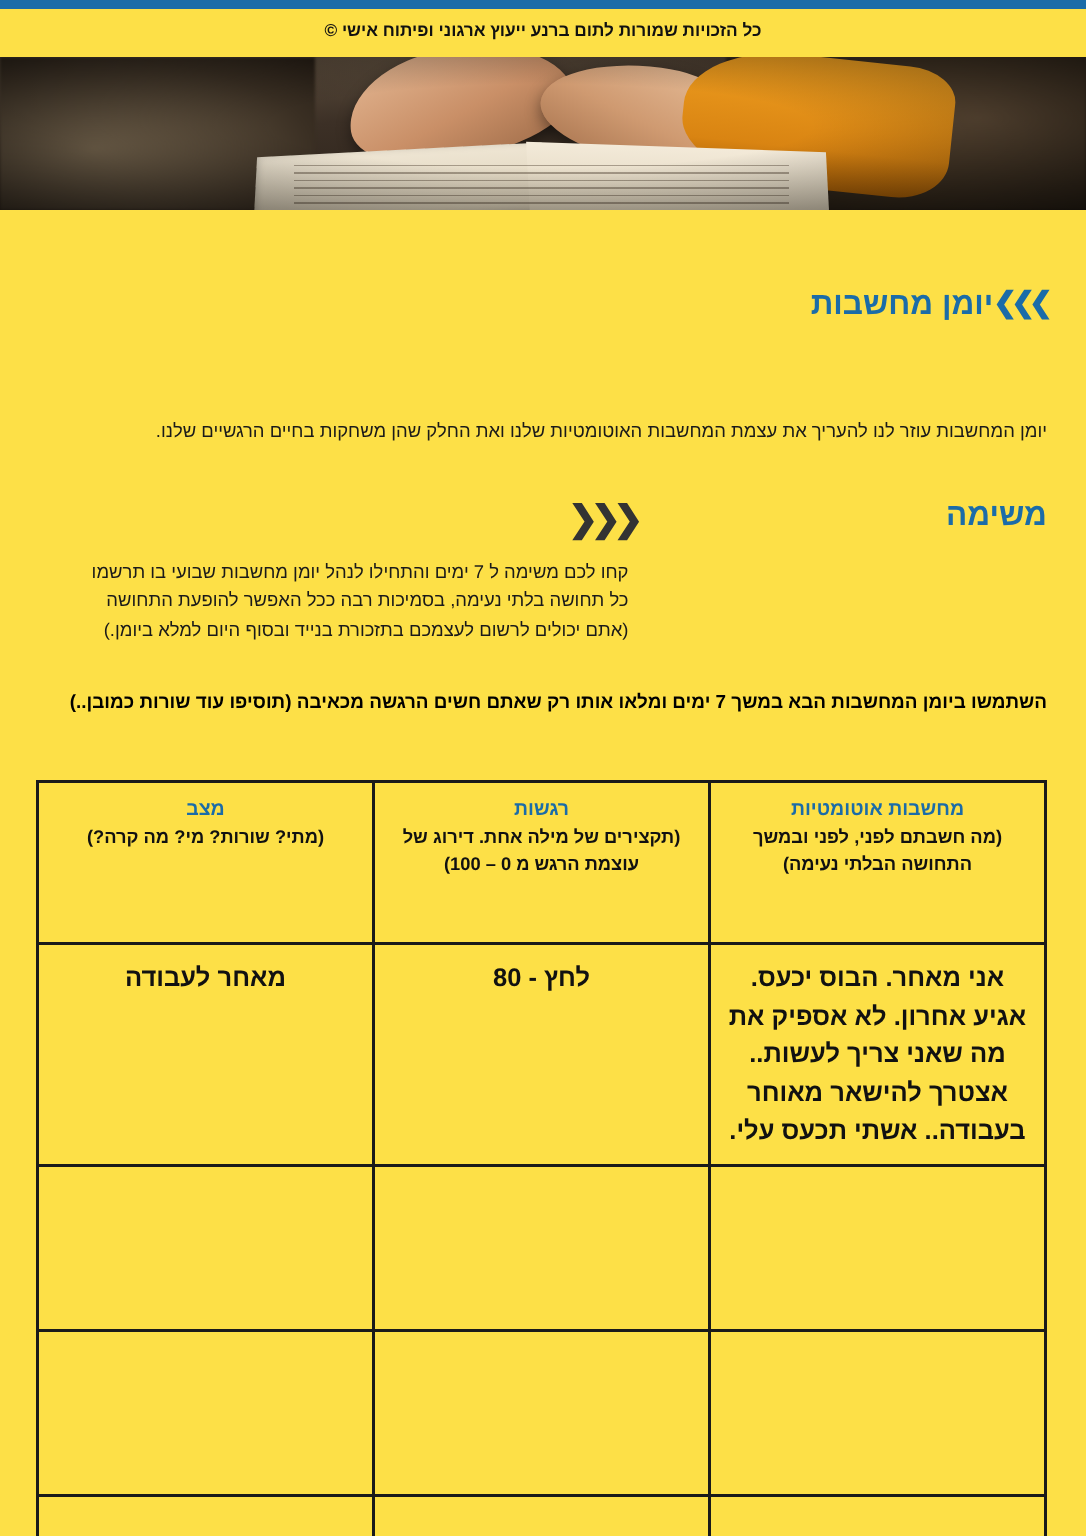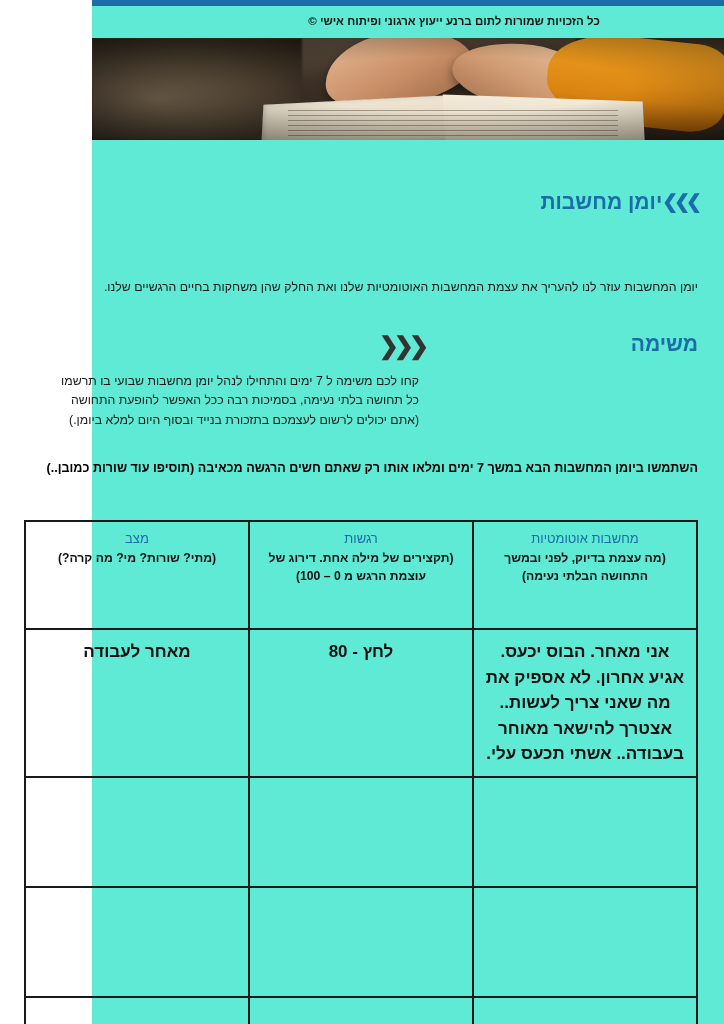--- a/index.html
+++ b/index.html
@@ -10,23 +10,23 @@
   body {
     width: 724px;
     height: 1024px;
     position: relative;
     font-family: "Liberation Sans", sans-serif;
     color: #000000;
     overflow: hidden;
   }
   .page {
     position: relative;
-    width: 632px;
+    width: 724px;
     height: 1024px;
-    background: #5eead4;
+    background: #fde047;
   }
   
   .top-rule {
     position: absolute;
     top: 0;
     left: 0;
     width: 724px;
     height: 6px;
     background: #1b6ca8;
   }
@@ -221,21 +221,21 @@
     vertical-align: top;
     padding: 9px 10px;
     text-align: center;
   }
   table.journal th {
     height: 88px;
     vertical-align: top;
   }
   .th-title {
     color: #1b6ca8;
-    font-weight: normal;
+    font-weight: bold;
     font-size: 13px;
     display: block;
     margin-bottom: 4px;
   }
   .th-sub {
     display: block;
     font-size: 12.2px;
     font-weight: bold;
     color: #111111;
     line-height: 1.45;
@@ -291,21 +291,21 @@
   <table class="journal">
     <colgroup>
       <col class="c-thoughts">
       <col class="c-feelings">
       <col class="c-situation">
     </colgroup>
     <thead>
       <tr>
         <th>
           <span class="th-title">מחשבות אוטומטיות</span>
-          <span class="th-sub">(מה עצמת בדיוק, לפני ובמשך התחושה הבלתי נעימה)</span>
+          <span class="th-sub">(מה חשבתם לפני, לפני ובמשך התחושה הבלתי נעימה)</span>
         </th>
         <th>
           <span class="th-title">רגשות</span>
           <span class="th-sub">(תקצירים של מילה אחת. דירוג של עוצמת הרגש מ 0 – 100)</span>
         </th>
         <th>
           <span class="th-title">מצב</span>
           <span class="th-sub">(מתי? שורות? מי? מה קרה?)</span>
         </th>
       </tr>

